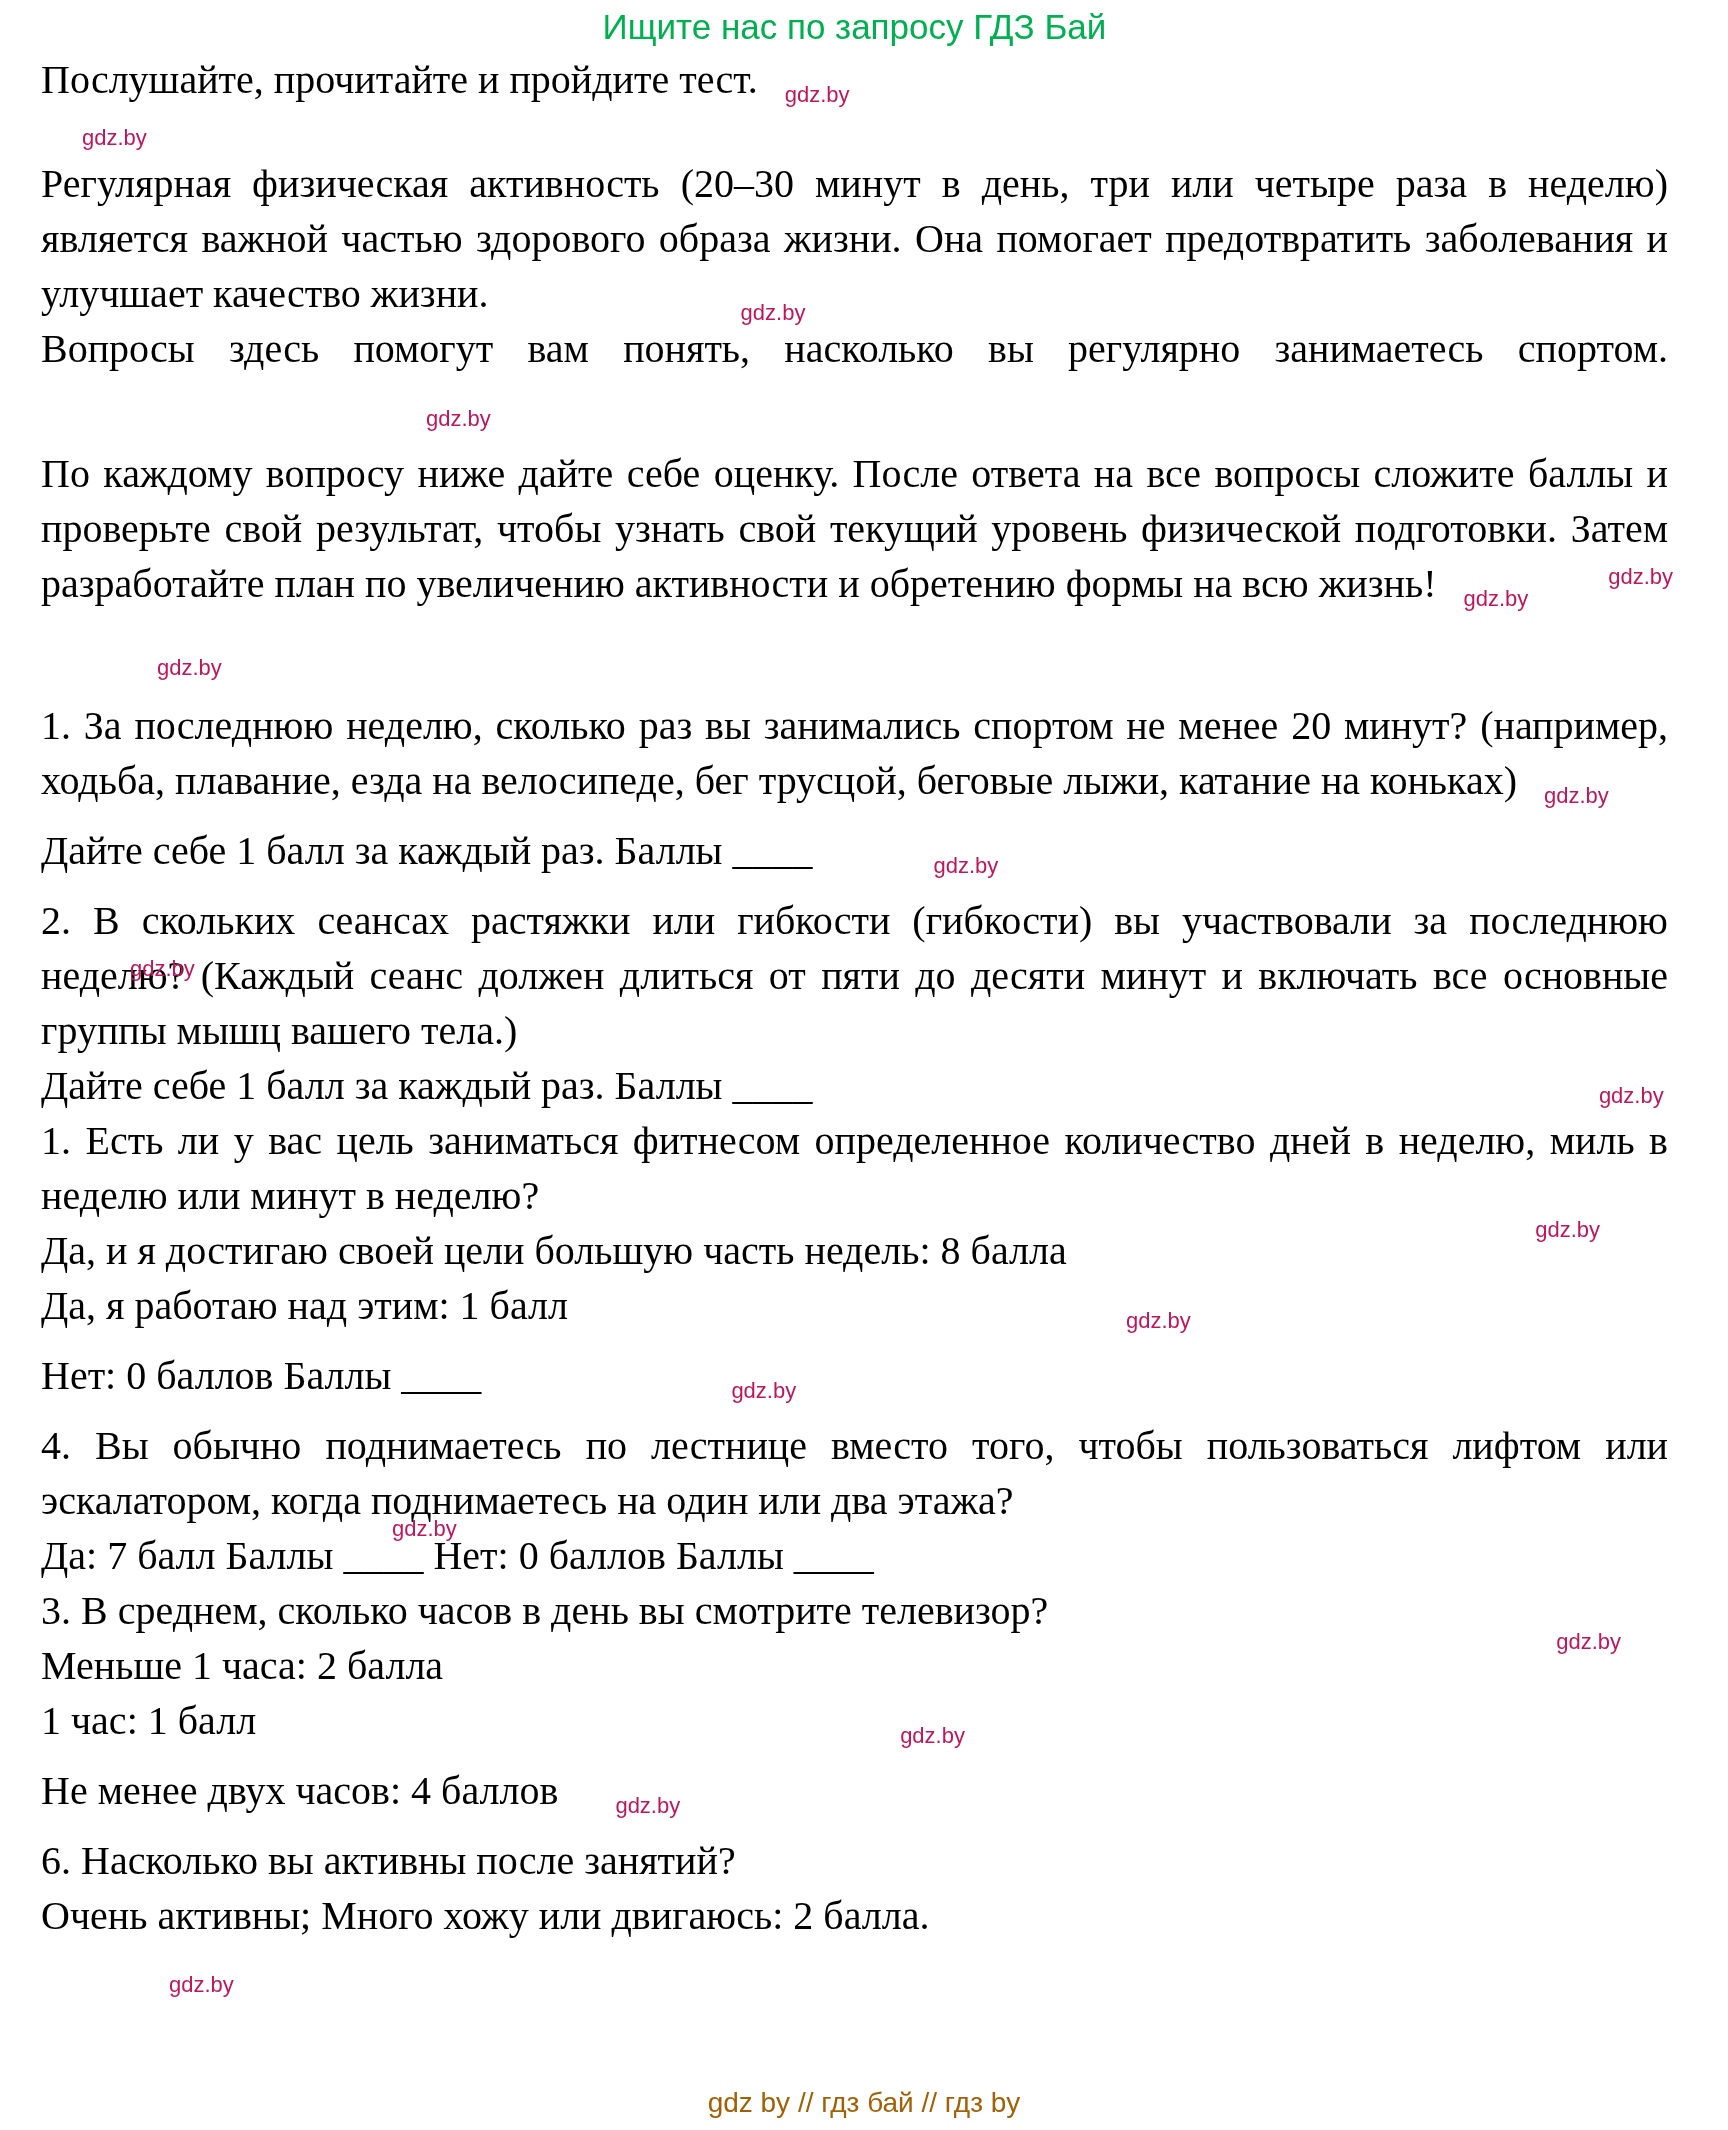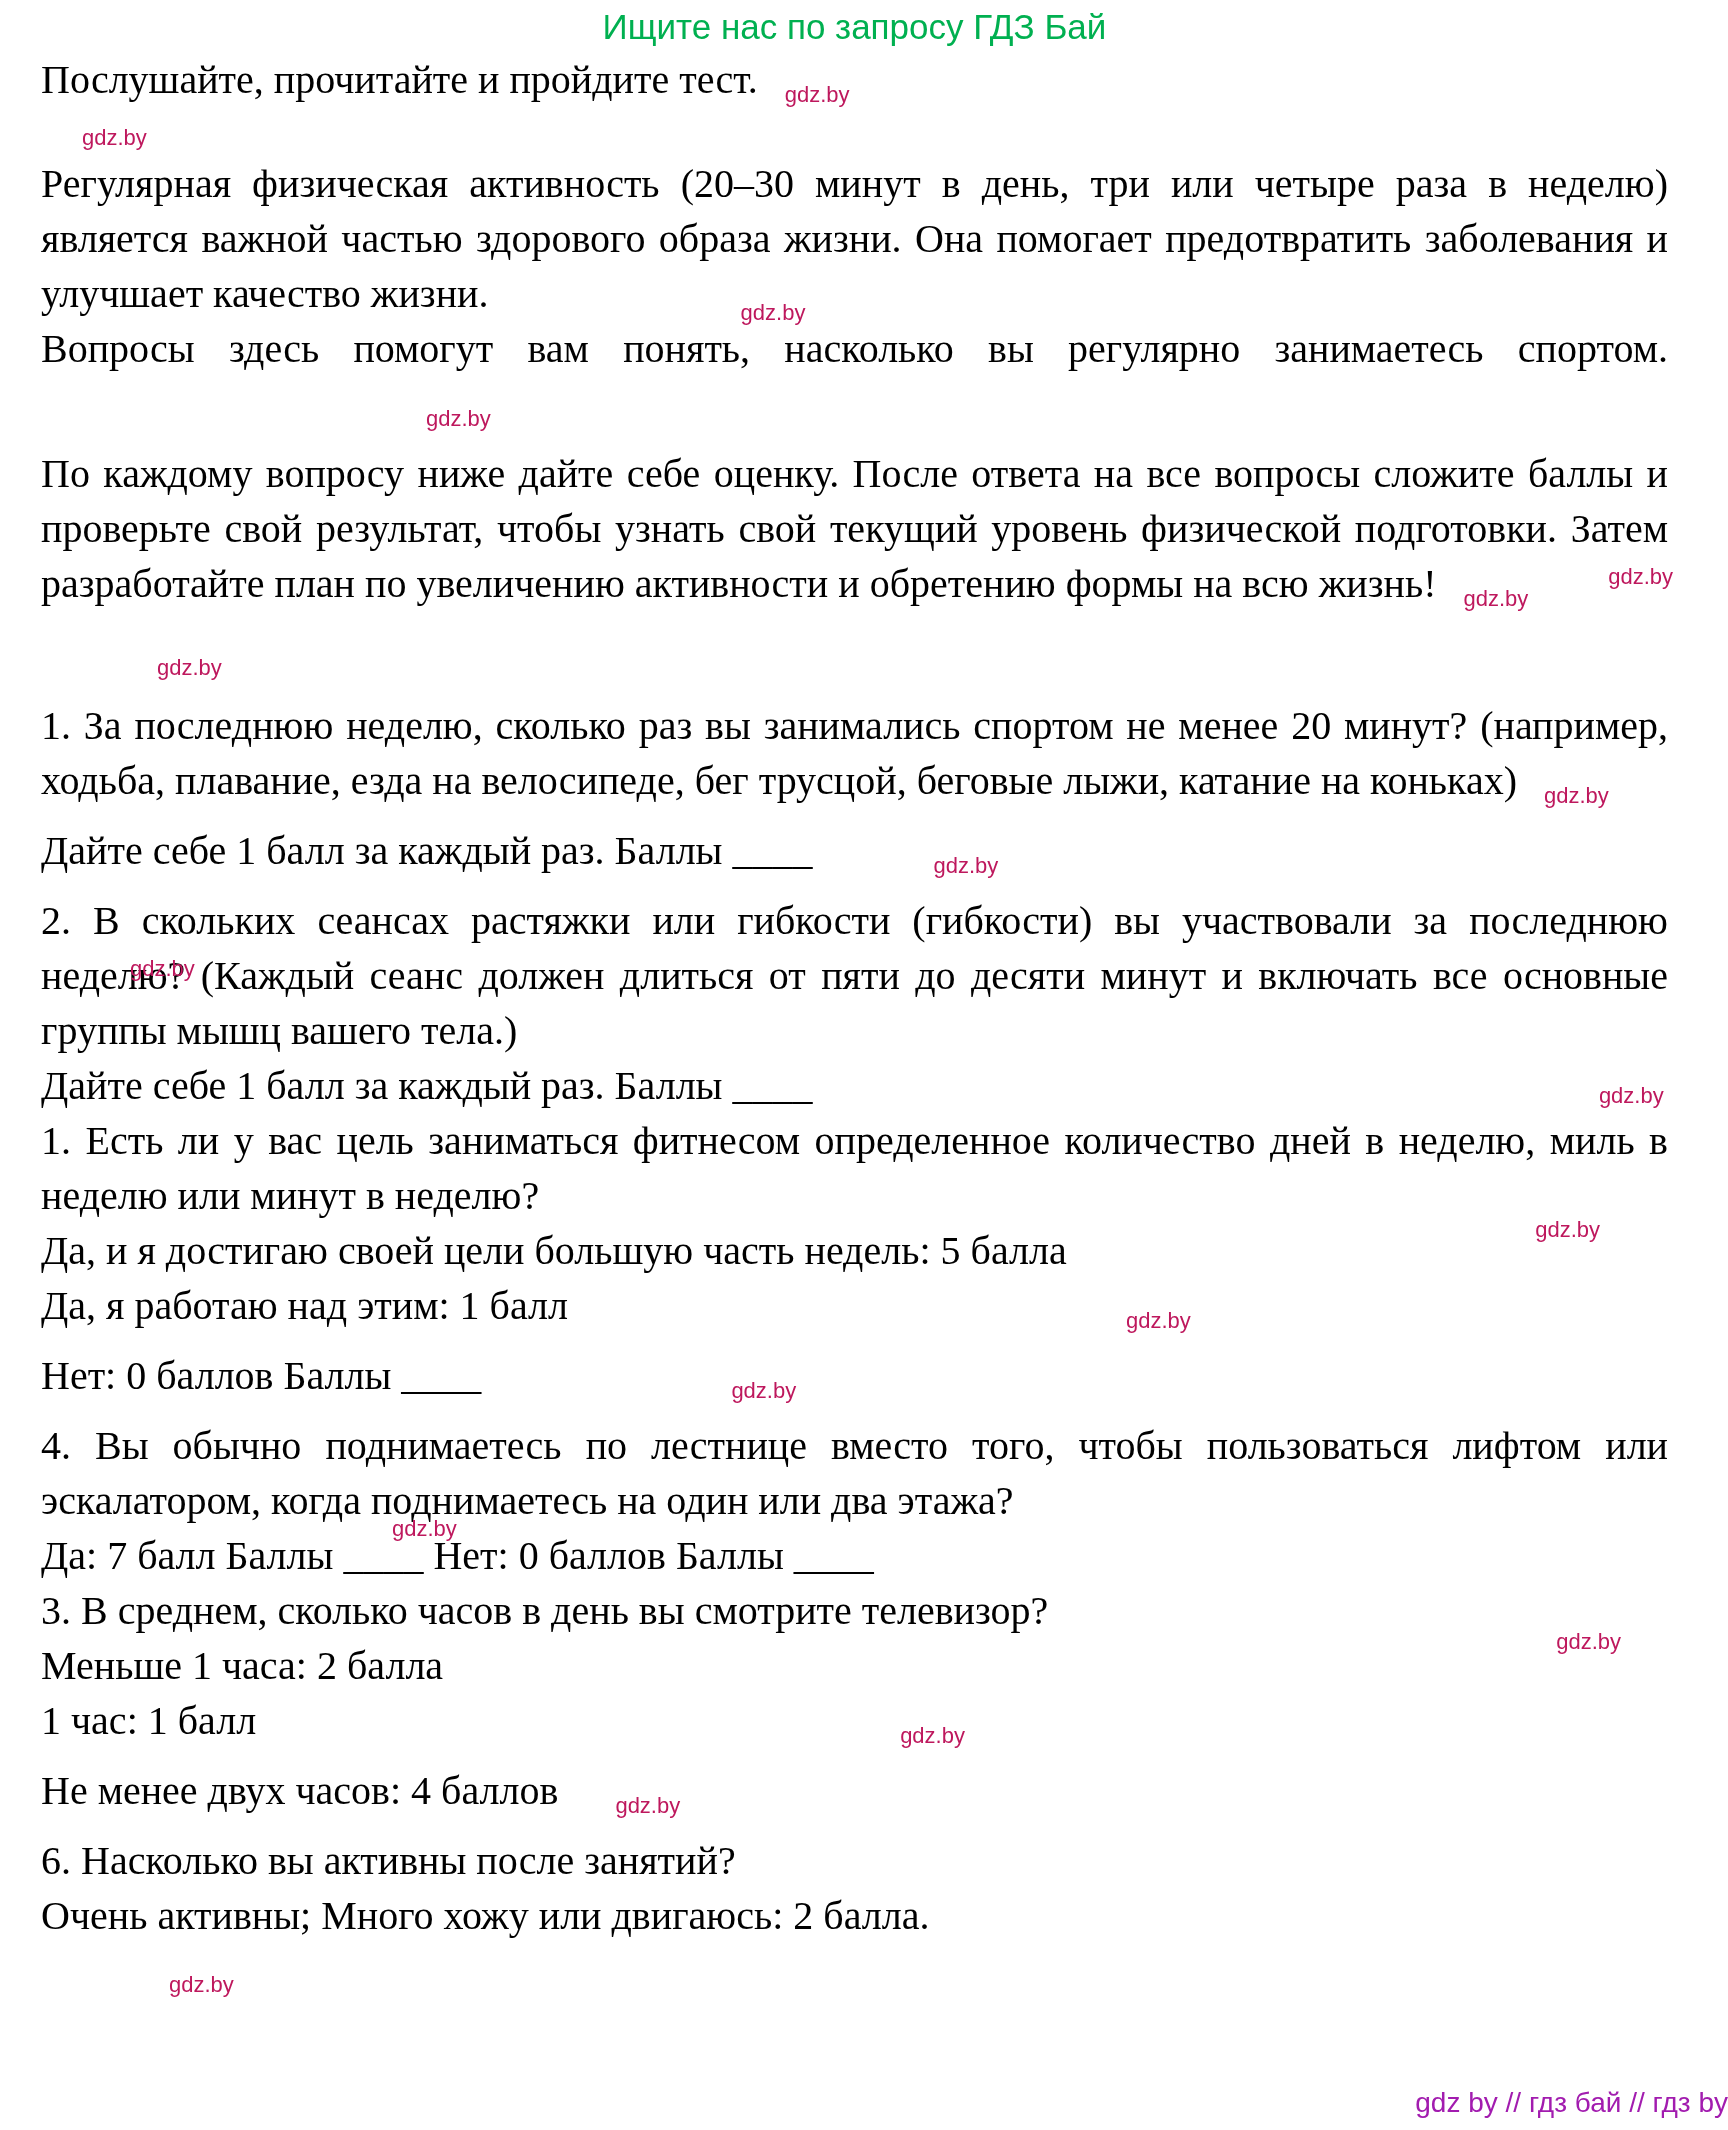--- a/index.html
+++ b/index.html
@@ -50,24 +50,24 @@
   .wm-p1  { left:43%;  bottom:-19px; }
   .wm-p4a { right:-5.1px; top:103px; }
   .wm-q2  { left:89px; top:48px; }
   .wm-q2s { right:4.3px; top:10.3px; }
   .wm-q3  { right:68px; top:-20.5px; }
   .wm-q4  { left:351px; top:-27px; }
   .wm-q5  { right:47px; top:-24px; }
 
   .footer {
     position:absolute; bottom:12px; left:0; width:100%;
-    text-align:right;
+    text-align:center;
     font-family:"Liberation Sans", sans-serif;
     font-size:28px;
-    color:#a21caf;
+    color:#a16207;
   }
 </style>
 </head>
 <body>
 
 <div class="page">
 
   <div class="promo">Ищите нас по запросу ГДЗ Бай</div>
 
   <p class="line">
@@ -118,21 +118,21 @@
   <p class="para rel">
     <span>Дайте себе 1 балл за каждый раз. Баллы ____</span>
     <span class="wm wm-abs wm-q2s">gdz.by</span>
   </p>
 
   <p class="para j">
     <span>1. Есть ли у вас цель заниматься фитнесом определенное количество дней в неделю, миль в неделю или минут в неделю?</span>
   </p>
 
   <p class="para rel">
-    <span>Да, и я достигаю своей цели большую часть недель: 5 балла</span>
+    <span>Да, и я достигаю своей цели большую часть недель: 8 балла</span>
     <span class="wm wm-abs wm-q3">gdz.by</span>
   </p>
 
   <p class="para">
     <span>Да, я работаю над этим: 1 балл</span>
     <span class="wm sub ml640">gdz.by</span>
   </p>
 
   <p class="para">
     <span>Нет: 0 баллов Баллы ____</span>

